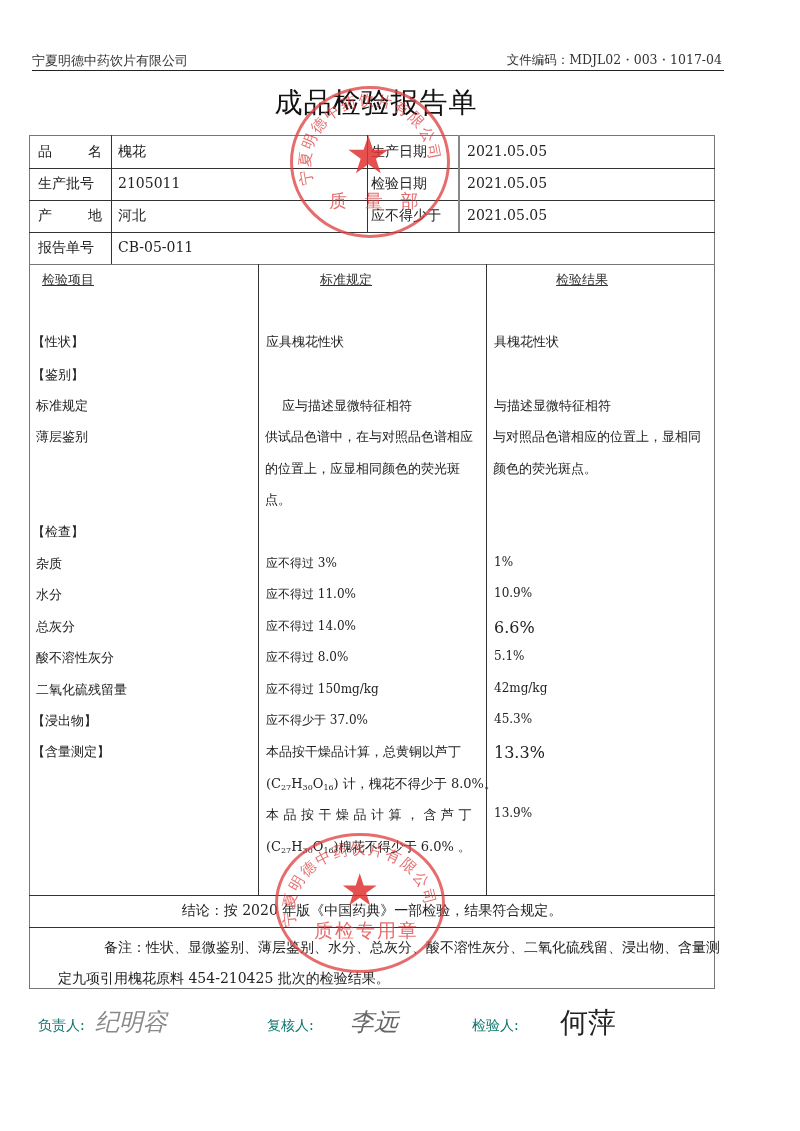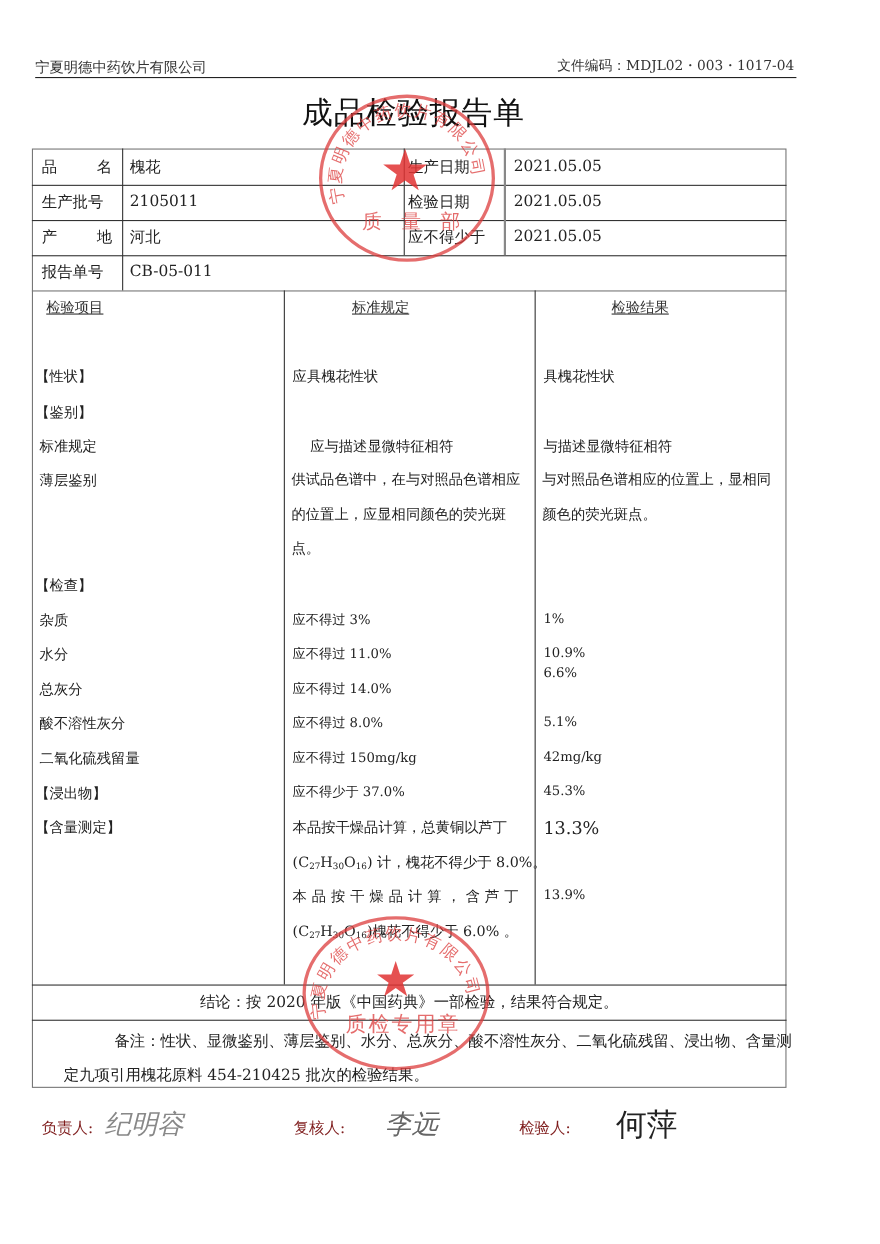--- a/index.html
+++ b/index.html
@@ -20,21 +20,21 @@
   .just { display:flex; justify-content:space-between; width:64px; }
 
   .col-h { position:absolute; top:271px; font-size:13px; text-decoration:underline; color:#333; }
   .line { position:absolute; font-size:13px; color:#222; white-space:nowrap; }
   .wrap { white-space:normal; line-height:31.5px; font-size:13px; }
   sub { font-size:8px; vertical-align:-2px; }
 
   .concl { left:29px; width:686px; top:902px; text-align:center; font-size:14px; }
   .remark { left:38px; width:670px; top:932px; font-size:14px; line-height:31px; text-indent:46px;margin-left:20px; }
 
-  .sig-lbl { top:1017px; font-size:14px; color:#7f1d1d; }
+  .sig-lbl { top:1017px; font-size:14px; color:#0f766e; }
   .sig { font-family:"DejaVu Sans",sans-serif; color:#555; font-style:italic; }
 
   .stamp { position:absolute; border:3px solid rgba(220,60,60,0.75); border-radius:50%; }
   .stamp-text { position:absolute; color:rgba(220,60,60,0.75); font-size:18px; letter-spacing:6px; }
   .star { position:absolute; color:rgba(225,50,50,0.85); }
 </style>
 </head>
 <body>
 
 <div class="abs hdr-company">宁夏明德中药饮片有限公司</div>
@@ -106,21 +106,21 @@
 <div class="line" style="left:36px;top:555px;">杂质</div>
 <div class="line" style="left:266px;top:555px;font-size:12px;">应不得过 3%</div>
 <div class="line" style="left:494px;top:555px;font-size:12px;">1%</div>
 
 <div class="line" style="left:36px;top:586px;">水分</div>
 <div class="line" style="left:266px;top:586px;font-size:12px;">应不得过 11.0%</div>
 <div class="line" style="left:494px;top:586px;font-size:12px;">10.9%</div>
 
 <div class="line" style="left:36px;top:618px;">总灰分</div>
 <div class="line" style="left:266px;top:618px;font-size:12px;">应不得过 14.0%</div>
-<div class="line" style="left:494px;top:604px;font-size:12px;">6.6%</div>
+<div class="line" style="left:494px;top:618px;font-size:16px;">6.6%</div>
 
 <div class="line" style="left:36px;top:649px;">酸不溶性灰分</div>
 <div class="line" style="left:266px;top:649px;font-size:12px;">应不得过 8.0%</div>
 <div class="line" style="left:494px;top:649px;font-size:12px;">5.1%</div>
 
 <div class="line" style="left:36px;top:681px;">二氧化硫残留量</div>
 <div class="line" style="left:266px;top:681px;font-size:12px;">应不得过 150mg/kg</div>
 <div class="line" style="left:494px;top:681px;font-size:12px;">42mg/kg</div>
 
 <div class="line" style="left:32px;top:712px;">【浸出物】</div>

